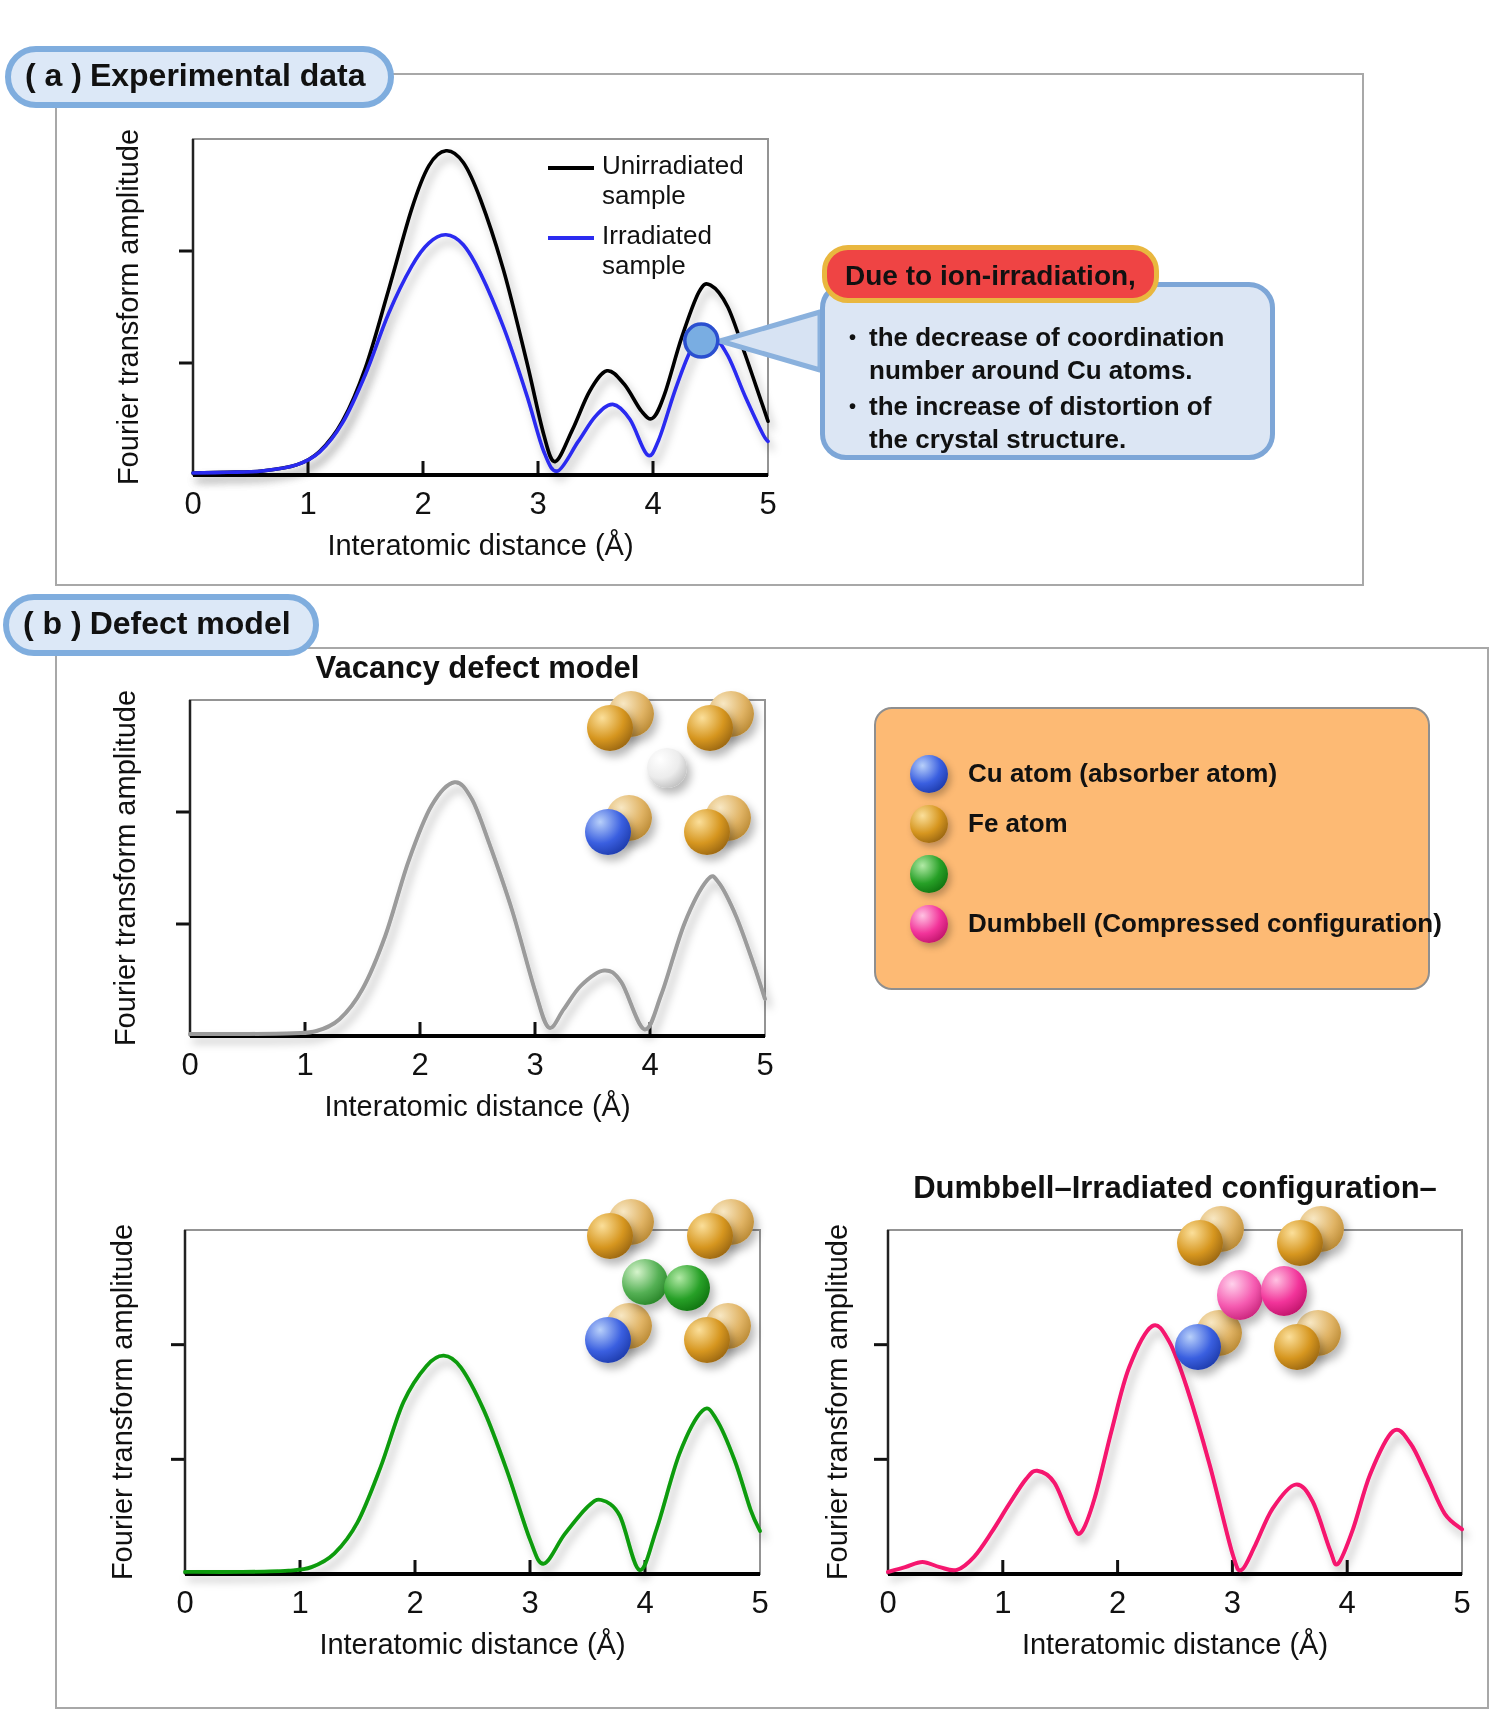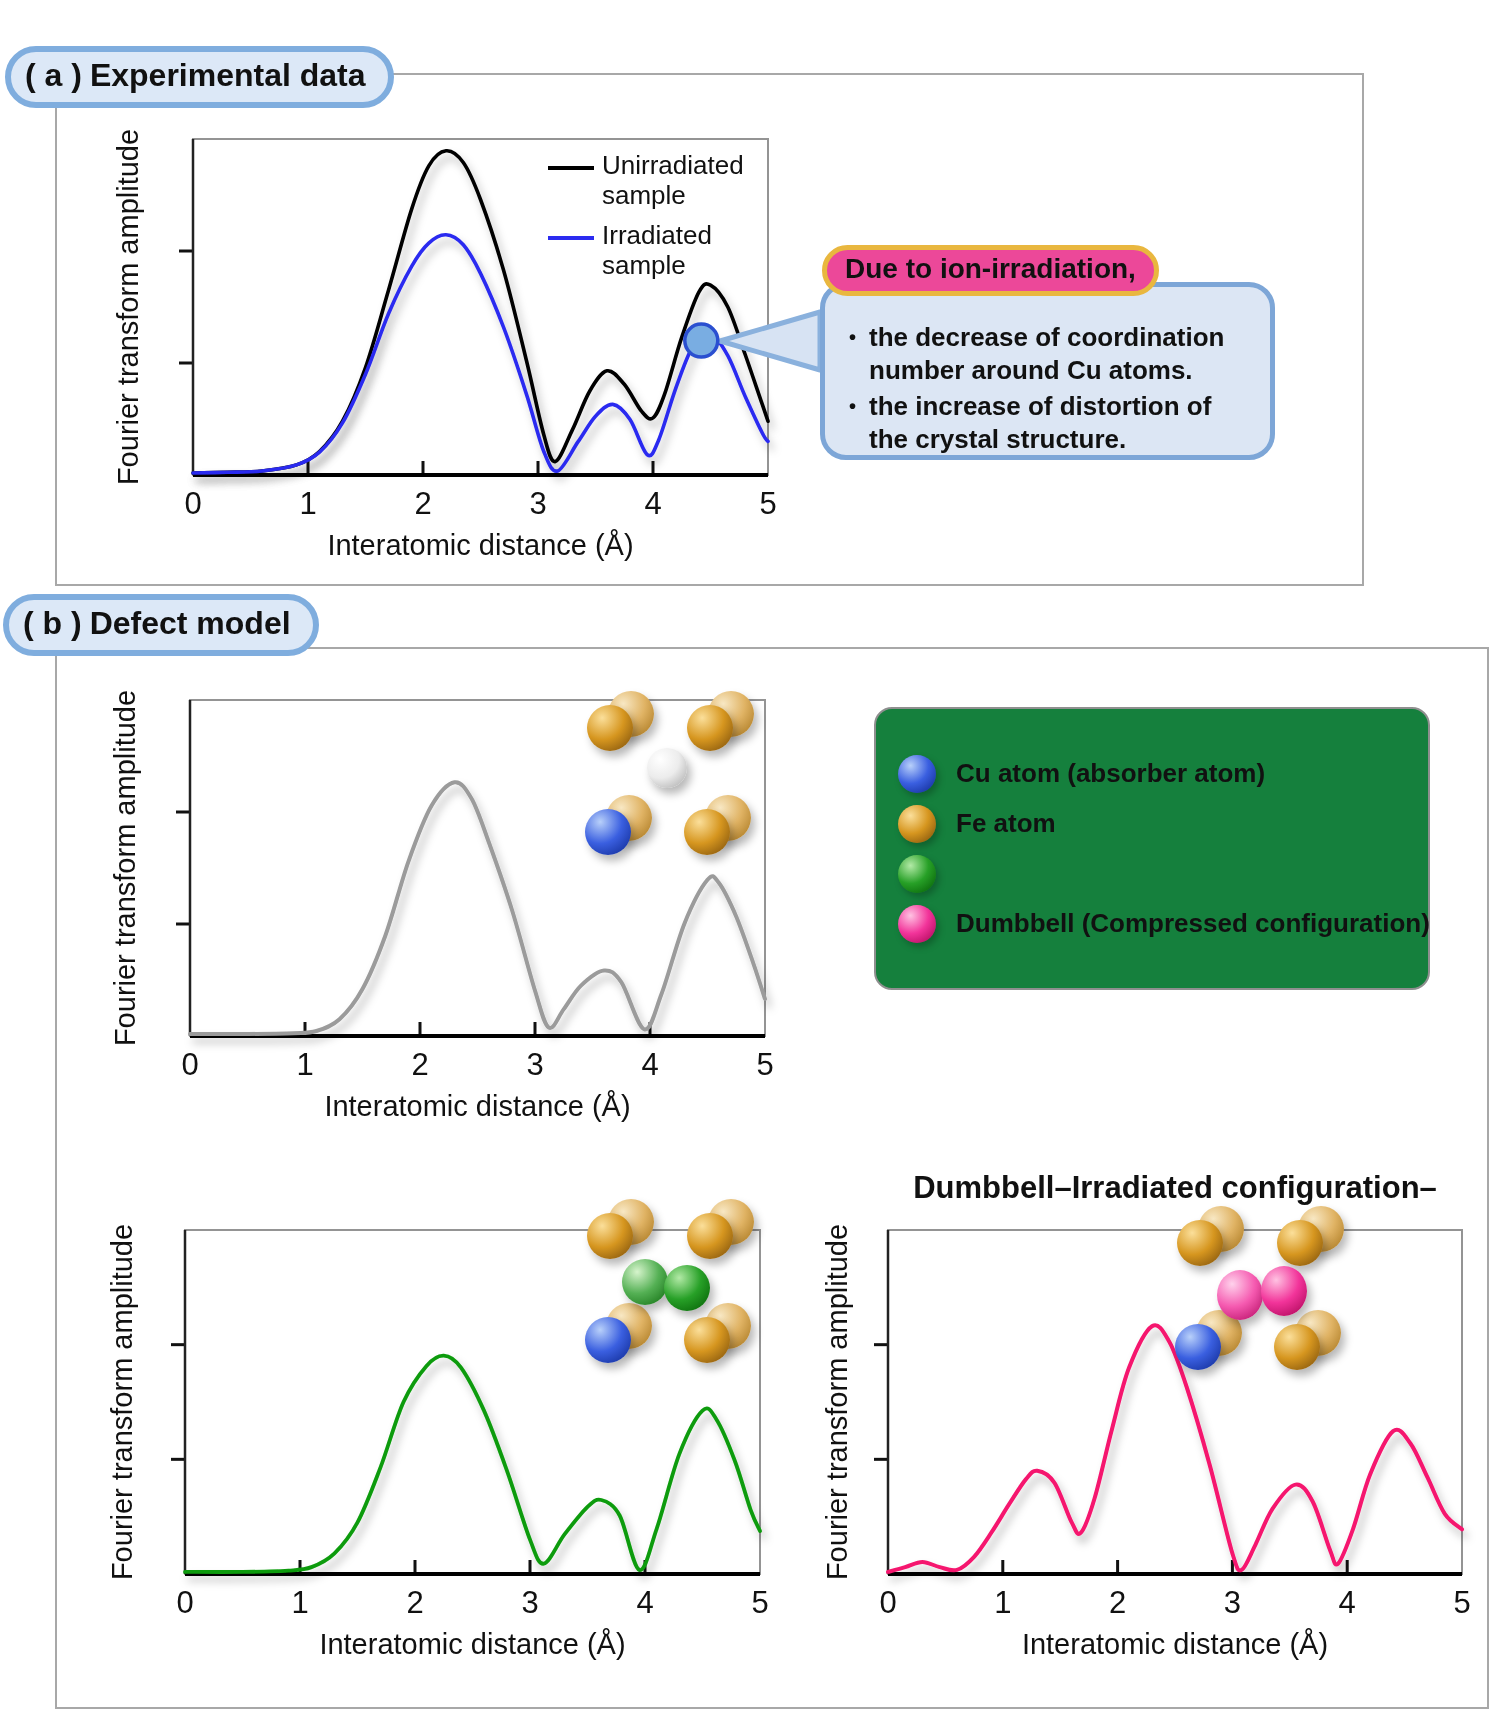--- a/index.html
+++ b/index.html
@@ -6,34 +6,34 @@
   #canvas{position:relative;width:1500px;height:1728px;background:#ffffff;overflow:hidden;
           font-family:"Liberation Sans",sans-serif;color:#111;}
   .panel{position:absolute;border:2px solid #a8a8a8;background:#ffffff;}
   .tag-pill{position:absolute;display:flex;align-items:baseline;gap:8px;
             background:#dce8f7;border:6px solid #7fadde;border-radius:34px;
             padding:5px 22px 8px 14px;font-size:32px;font-weight:bold;white-space:nowrap;z-index:30;}
   .chart-svg{position:absolute;z-index:5;}
   .chart-title{position:absolute;font-weight:bold;font-size:31px;text-align:center;z-index:20;}
   .cluster{position:absolute;z-index:15;}
   .ball{position:absolute;border-radius:50%;box-shadow:4px 6px 9px rgba(0,0,0,0.28);}
-  .legend-box{position:absolute;left:874px;top:707px;width:556px;height:283px;background:#15803d;
+  .legend-box{position:absolute;left:874px;top:707px;width:556px;height:283px;background:#fdba74;
               border:2px solid #8f8f8f;border-radius:18px;z-index:20;
-              display:flex;flex-direction:column;justify-content:center;padding:6px 0;box-sizing:border-box;}
+              display:flex;flex-direction:column;justify-content:center;padding:6px 12px;box-sizing:border-box;}
   .lg-row{display:flex;align-items:center;height:50px;padding-left:22px;}
   .lg-ball{position:relative;width:38px;height:38px;border-radius:50%;flex:0 0 auto;
            box-shadow:3px 4px 7px rgba(0,0,0,0.25);}
   .lg-label{font-size:26px;font-weight:bold;margin-left:20px;white-space:nowrap;}
   .callout-box{position:absolute;left:820px;top:282px;width:455px;height:178px;background:#dce6f4;
                border:5px solid #7da6d7;border-radius:26px;box-sizing:border-box;
                padding:34px 14px 8px 24px;z-index:24;}
   .bullet{display:flex;font-size:26px;font-weight:bold;line-height:1.28;margin-bottom:2px;}
   .bdot{flex:0 0 20px;font-size:20px;padding-top:4px;}
-  .callout-pill{position:absolute;left:822px;top:245px;background:#ec4899;border:5px solid #e9b73f;
-                border-radius:26px;padding:3px 18px 6px 18px;font-size:28px;font-weight:bold;z-index:26;
+  .callout-pill{position:absolute;left:822px;top:245px;background:#ef4444;border:5px solid #e9b73f;
+                border-radius:26px;padding:10px 18px 6px 18px;font-size:28px;font-weight:bold;z-index:26;
                 white-space:nowrap;}
 </style>
 </head>
 <body>
 
 <div id="canvas">
 
   <div class="panel" id="panel-a" style="left:55px;top:73px;width:1305px;height:509px;"></div>
   <div class="panel" id="panel-b" style="left:55px;top:647px;width:1430px;height:1058px;"></div>
 
@@ -140,20 +140,21 @@
       <line x1="572.2" y1="375" x2="572.2" y2="389" stroke="#111" stroke-width="3"></line>
       <text x="572.2" y="428" text-anchor="middle" font-size="31" fill="#111">4</text>
       <text x="687" y="428" text-anchor="middle" font-size="31" fill="#111">5</text>
       <line x1="113" y1="389" x2="687" y2="389" stroke="#000" stroke-width="4"></line>
       <line x1="113" y1="45" x2="113" y2="389" stroke="#222" stroke-width="2.5"></line>
       <path d="M113.0,386.9C115.9,386.1 124.5,383.8 130.2,382.1C136.0,380.5 141.7,377.0 147.4,377.0C153.2,377.0 158.9,380.8 164.7,382.1C170.4,383.4 176.1,386.6 181.9,384.9C187.6,383.2 193.4,378.0 199.1,371.8C204.8,365.6 210.6,356.3 216.3,347.7C222.1,339.1 227.8,329.1 233.5,320.2C239.3,311.3 246.0,300.1 250.8,294.4C255.5,288.7 257.5,285.2 262.2,285.8C267.0,286.4 273.7,289.2 279.5,297.8C285.2,306.4 292.3,329.1 296.7,337.4C301.1,345.7 302.0,351.7 305.9,347.7C309.7,343.7 314.5,330.5 319.6,313.3C324.8,296.1 331.1,266.3 336.9,244.5C342.6,222.7 347.4,199.8 354.1,182.6C360.8,165.4 370.3,145.6 377.0,141.3C383.7,137.0 388.5,146.8 394.3,156.8C400.0,166.8 404.8,181.2 411.5,201.5C418.2,221.9 426.8,251.1 434.4,278.9C442.1,306.7 452.0,350.7 457.4,368.4C462.8,386.0 462.8,386.3 466.6,384.9C470.4,383.4 475.2,370.0 480.4,359.8C485.5,349.6 490.9,333.7 497.6,323.6C504.3,313.6 513.8,300.7 520.5,299.6C527.2,298.4 532.0,305.9 537.8,316.8C543.5,327.7 550.8,354.6 555.0,364.9C559.2,375.2 559.2,382.1 563.0,378.7C566.8,375.2 572.6,359.2 577.9,344.3C583.3,329.4 588.5,305.6 595.2,289.2C601.9,272.9 611.4,251.4 618.1,246.2C624.8,241.1 629.6,250.5 635.3,258.3C641.1,266.0 646.8,280.9 652.6,292.7C658.3,304.4 664.0,320.2 669.8,328.8C675.5,337.4 684.1,341.7 687.0,344.3" fill="none" stroke="#f5156e" stroke-width="4" stroke-linecap="round" filter="url(#sh-compressed)"></path>
       <text x="400" y="469" text-anchor="middle" font-size="29" fill="#111">Interatomic distance (Å)</text>
       <text x="72" y="217" text-anchor="middle" font-size="29" fill="#111" transform="rotate(-90 72 217)">Fourier transform amplitude</text>
     </svg>
 
+  <div class="chart-title" style="left:190px;top:650px;width:575px;">Vacancy defect model</div>
   <div class="chart-title" style="left:888px;top:1170px;width:574px;">Dumbbell–Irradiated configuration–</div>
 
   <div class="cluster" id="cluster-vacancy" style="left:560px;top:690px;width:210px;height:190px;">
       <div class="ball" style="left: 48px; top: 1px; width: 46px; height: 46px; background: radial-gradient(circle at 33% 28%, rgb(248, 232, 196), rgb(224, 179, 100) 48%, rgb(176, 127, 40) 88%);"></div>
       <div class="ball" style="left: 27px; top: 15px; width: 46px; height: 46px; background: radial-gradient(circle at 33% 28%, rgb(251, 223, 154), rgb(214, 150, 31) 48%, rgb(138, 90, 14) 88%);"></div>
       <div class="ball" style="left: 148px; top: 1px; width: 46px; height: 46px; background: radial-gradient(circle at 33% 28%, rgb(248, 232, 196), rgb(224, 179, 100) 48%, rgb(176, 127, 40) 88%);"></div>
       <div class="ball" style="left: 127px; top: 15px; width: 46px; height: 46px; background: radial-gradient(circle at 33% 28%, rgb(251, 223, 154), rgb(214, 150, 31) 48%, rgb(138, 90, 14) 88%);"></div>
       <div class="ball" style="left: 46px; top: 105px; width: 46px; height: 46px; background: radial-gradient(circle at 33% 28%, rgb(248, 232, 196), rgb(224, 179, 100) 48%, rgb(176, 127, 40) 88%);"></div>
       <div class="ball" style="left: 25px; top: 119px; width: 46px; height: 46px; background: radial-gradient(circle at 33% 28%, rgb(184, 208, 250), rgb(58, 95, 224) 48%, rgb(22, 50, 158) 88%);"></div>
       <div class="ball" style="left: 145px; top: 105px; width: 46px; height: 46px; background: radial-gradient(circle at 33% 28%, rgb(248, 232, 196), rgb(224, 179, 100) 48%, rgb(176, 127, 40) 88%);"></div>

